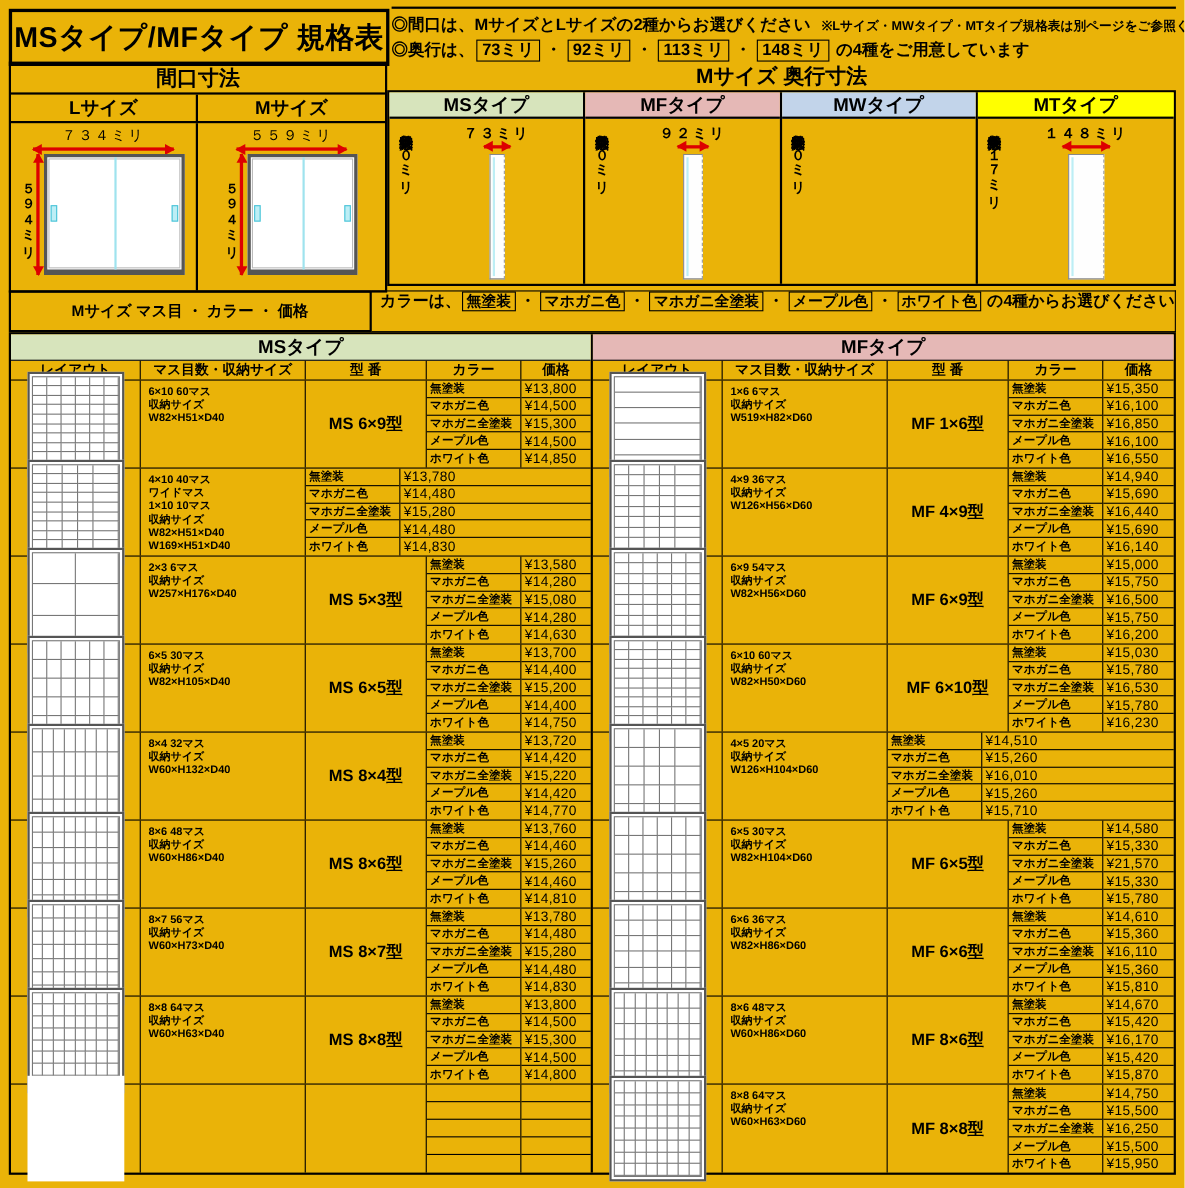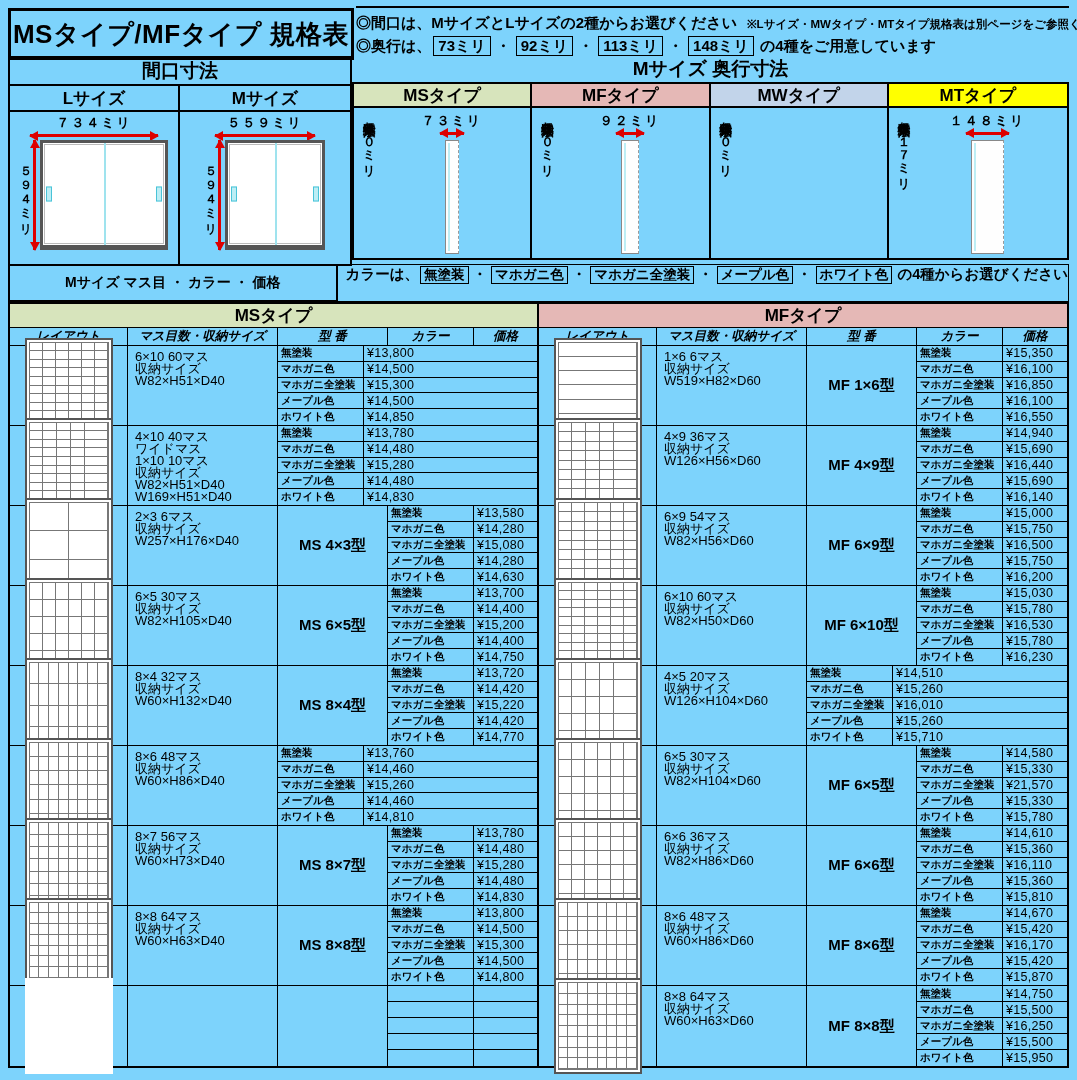--- a/index.html
+++ b/index.html
@@ -1,17 +1,17 @@
 <!DOCTYPE html>
 <html><head>
 <meta charset="utf-8">
 <style>
   html,body{margin:0;padding:0;background:#fff;}
   body{width:1077px;height:1080px;font-family:"Liberation Sans",sans-serif;color:#000;}
-  .page{position:relative;width:1077px;height:1080px;background:#7dd3fc;overflow:hidden;}
+  .page{position:relative;width:1077px;height:1080px;background:#eab308;overflow:hidden;}
 
   
   .title-box{position:absolute;left:8px;top:8px;width:340px;height:46px;border:3px solid #000;
     display:flex;align-items:center;justify-content:center;font-size:26px;font-weight:bold;letter-spacing:.5px;}
   .top-notes{position:absolute;left:356px;top:6px;width:713px;height:50px;border-top:2px solid #000;padding-top:4px;box-sizing:border-box;}
   .note-line{font-weight:bold;font-size:15px;line-height:22px;white-space:nowrap;}
   .note-sub{font-size:11.5px;margin-left:10px;}
   .opt-box{display:inline-block;border:1px solid #000;padding:0 4px;margin:0 2px;font-weight:bold;font-size:15px;line-height:18px;}
   .opt-sep{margin:0 3px;font-weight:bold;}
 
@@ -19,21 +19,21 @@
   .width-sec{position:absolute;left:8px;top:56px;width:344px;border:2px solid #000;box-sizing:border-box;}
   .ws-title{height:26px;border-bottom:2px solid #000;display:flex;align-items:center;justify-content:center;font-weight:bold;font-size:19px;}
   .ws-heads{display:flex;height:24px;border-bottom:2px solid #000;}
   .ws-heads .wsh{width:50%;display:flex;align-items:center;justify-content:center;font-weight:bold;font-size:17px;box-sizing:border-box;}
   .ws-heads .wsh:first-child{border-right:2px solid #000;}
   .ws-diagrams{display:flex;height:152px;}
   .cab-cell{width:50%;box-sizing:border-box;display:flex;align-items:flex-start;justify-content:center;padding-top:2px;}
   .cab-cell:first-child{border-right:2px solid #000;}
   .cab-wrap{display:flex;flex-direction:column;align-items:center;}
   .cab-top{text-align:center;}
-  .dim-label{font-size:13px;font-weight:bold;letter-spacing:2px;}
+  .dim-label{font-size:13px;font-weight:normal;letter-spacing:2px;}
   .h-arrow{position:relative;height:3px;background:#d00;margin:2px 0 3px 0;}
   .h-arrow::before{content:"";position:absolute;left:-1px;top:50%;transform:translateY(-50%);
     border-top:5px solid transparent;border-bottom:5px solid transparent;border-right:9px solid #d00;}
   .h-arrow::after{content:"";position:absolute;right:-1px;top:50%;transform:translateY(-50%);
     border-top:5px solid transparent;border-bottom:5px solid transparent;border-left:9px solid #d00;}
   .cab-mid{display:flex;align-items:center;}
   .vlabel{writing-mode:vertical-rl;text-orientation:upright;font-size:12px;font-weight:bold;line-height:1;letter-spacing:2px;margin-right:1px;}
   .v-arrow{position:relative;width:3px;background:#d00;margin-right:4px;}
   .v-arrow::before{content:"";position:absolute;top:-1px;left:50%;transform:translateX(-50%);
     border-left:5px solid transparent;border-right:5px solid transparent;border-bottom:9px solid #d00;}
@@ -68,32 +68,32 @@
   .nb-line .opt-box{font-size:13.5px;line-height:16px;margin:0 1px;padding:0 3px;}
 
   
   .main-table{position:absolute;left:8px;top:302px;width:1061px;border:2.5px solid #000;box-sizing:border-box;display:flex;}
   .half{width:529px;box-sizing:border-box;}
   .half:first-child{border-right:2px solid #000;}
   .half:last-child{flex:1;}
   .half-head{height:24px;border-bottom:1.5px solid #000;display:flex;align-items:center;justify-content:center;
     font-weight:bold;font-size:17px;box-sizing:border-box;}
   .col-heads{display:flex;height:18px;border-bottom:1.5px solid #000;box-sizing:border-box;}
-  .col-heads .ch{display:flex;align-items:center;justify-content:center;font-weight:bold;font-size:12.5px;box-sizing:border-box;font-style:italic;}
+  .col-heads .ch{display:flex;align-items:center;justify-content:center;font-weight:bold;font-size:12.5px;box-sizing:border-box;}
   .ch:not(:last-child),.tc:not(:last-child){border-right:1px solid #000;}
   .c-layout{width:118px;flex:none;}
   .c-specs{width:150px;flex:none;}
   .c-model{width:110px;flex:none;}
   .c-color{width:86px;flex:none;}
   .c-price{flex:1;}
   .t-row{display:flex;height:80px;box-sizing:border-box;border-bottom:1.5px solid #000;}
   .t-row:last-child{border-bottom:none;}
   .tc{box-sizing:border-box;}
   .tc.c-layout{display:flex;align-items:center;justify-content:center;}
-  .tc.c-specs{padding:5px 2px 0 7px;font-size:13px;font-weight:normal;line-height:12px;}
+  .tc.c-specs{padding:5px 2px 0 7px;font-size:10px;font-weight:bold;line-height:12px;}
   .tc.c-model{display:flex;align-items:center;justify-content:center;font-size:15px;font-weight:bold;white-space:nowrap;}
   .stack{display:flex;flex-direction:column;}
   .vcell{height:20%;box-sizing:border-box;border-bottom:1px solid #000;display:flex;align-items:center;padding-left:3px;}
   .vcell:last-child{border-bottom:none;}
   .c-color .vcell{font-size:10.5px;font-weight:bold;}
   .c-price .vcell{font-size:12.5px;letter-spacing:.3px;}
   .layout-grid{width:88px;height:96px;border:2px solid #555;padding:2px;box-sizing:border-box;background:#fff;}
   .lg-inner{width:100%;height:100%;display:grid;border:1px solid #777;box-sizing:border-box;}
   .lg-inner div{border-right:1px solid #777;border-bottom:1px solid #777;}
   .layout-grid.empty{border:none;}
@@ -294,20 +294,21 @@
                 <div></div>
                 <div></div>
               </div>
             </div>
           </div>
           <div class="tc c-specs">
             <div>6×10 60マス</div>
             <div>収納サイズ</div>
             <div>W82×H51×D40</div>
           </div>
+          <div class="tc c-model">MS 6×9型</div>
           <div class="tc c-color stack">
             <div class="vcell">無塗装</div>
             <div class="vcell">マホガニ色</div>
             <div class="vcell">マホガニ全塗装</div>
             <div class="vcell">メープル色</div>
             <div class="vcell">ホワイト色</div>
           </div>
           <div class="tc c-price stack">
             <div class="vcell">¥13,800</div>
             <div class="vcell">¥14,500</div>
@@ -407,21 +408,21 @@
                 <div></div>
                 <div></div>
               </div>
             </div>
           </div>
           <div class="tc c-specs">
             <div>2×3 6マス</div>
             <div>収納サイズ</div>
             <div>W257×H176×D40</div>
           </div>
-          <div class="tc c-model">MS 4×3型</div>
+          <div class="tc c-model">MS 5×3型</div>
           <div class="tc c-color stack">
             <div class="vcell">無塗装</div>
             <div class="vcell">マホガニ色</div>
             <div class="vcell">マホガニ全塗装</div>
             <div class="vcell">メープル色</div>
             <div class="vcell">ホワイト色</div>
           </div>
           <div class="tc c-price stack">
             <div class="vcell">¥13,580</div>
             <div class="vcell">¥14,280</div>
@@ -601,20 +602,21 @@
                 <div></div>
                 <div></div>
               </div>
             </div>
           </div>
           <div class="tc c-specs">
             <div>8×6 48マス</div>
             <div>収納サイズ</div>
             <div>W60×H86×D40</div>
           </div>
+          <div class="tc c-model">MS 8×6型</div>
           <div class="tc c-color stack">
             <div class="vcell">無塗装</div>
             <div class="vcell">マホガニ色</div>
             <div class="vcell">マホガニ全塗装</div>
             <div class="vcell">メープル色</div>
             <div class="vcell">ホワイト色</div>
           </div>
           <div class="tc c-price stack">
             <div class="vcell">¥13,760</div>
             <div class="vcell">¥14,460</div>

